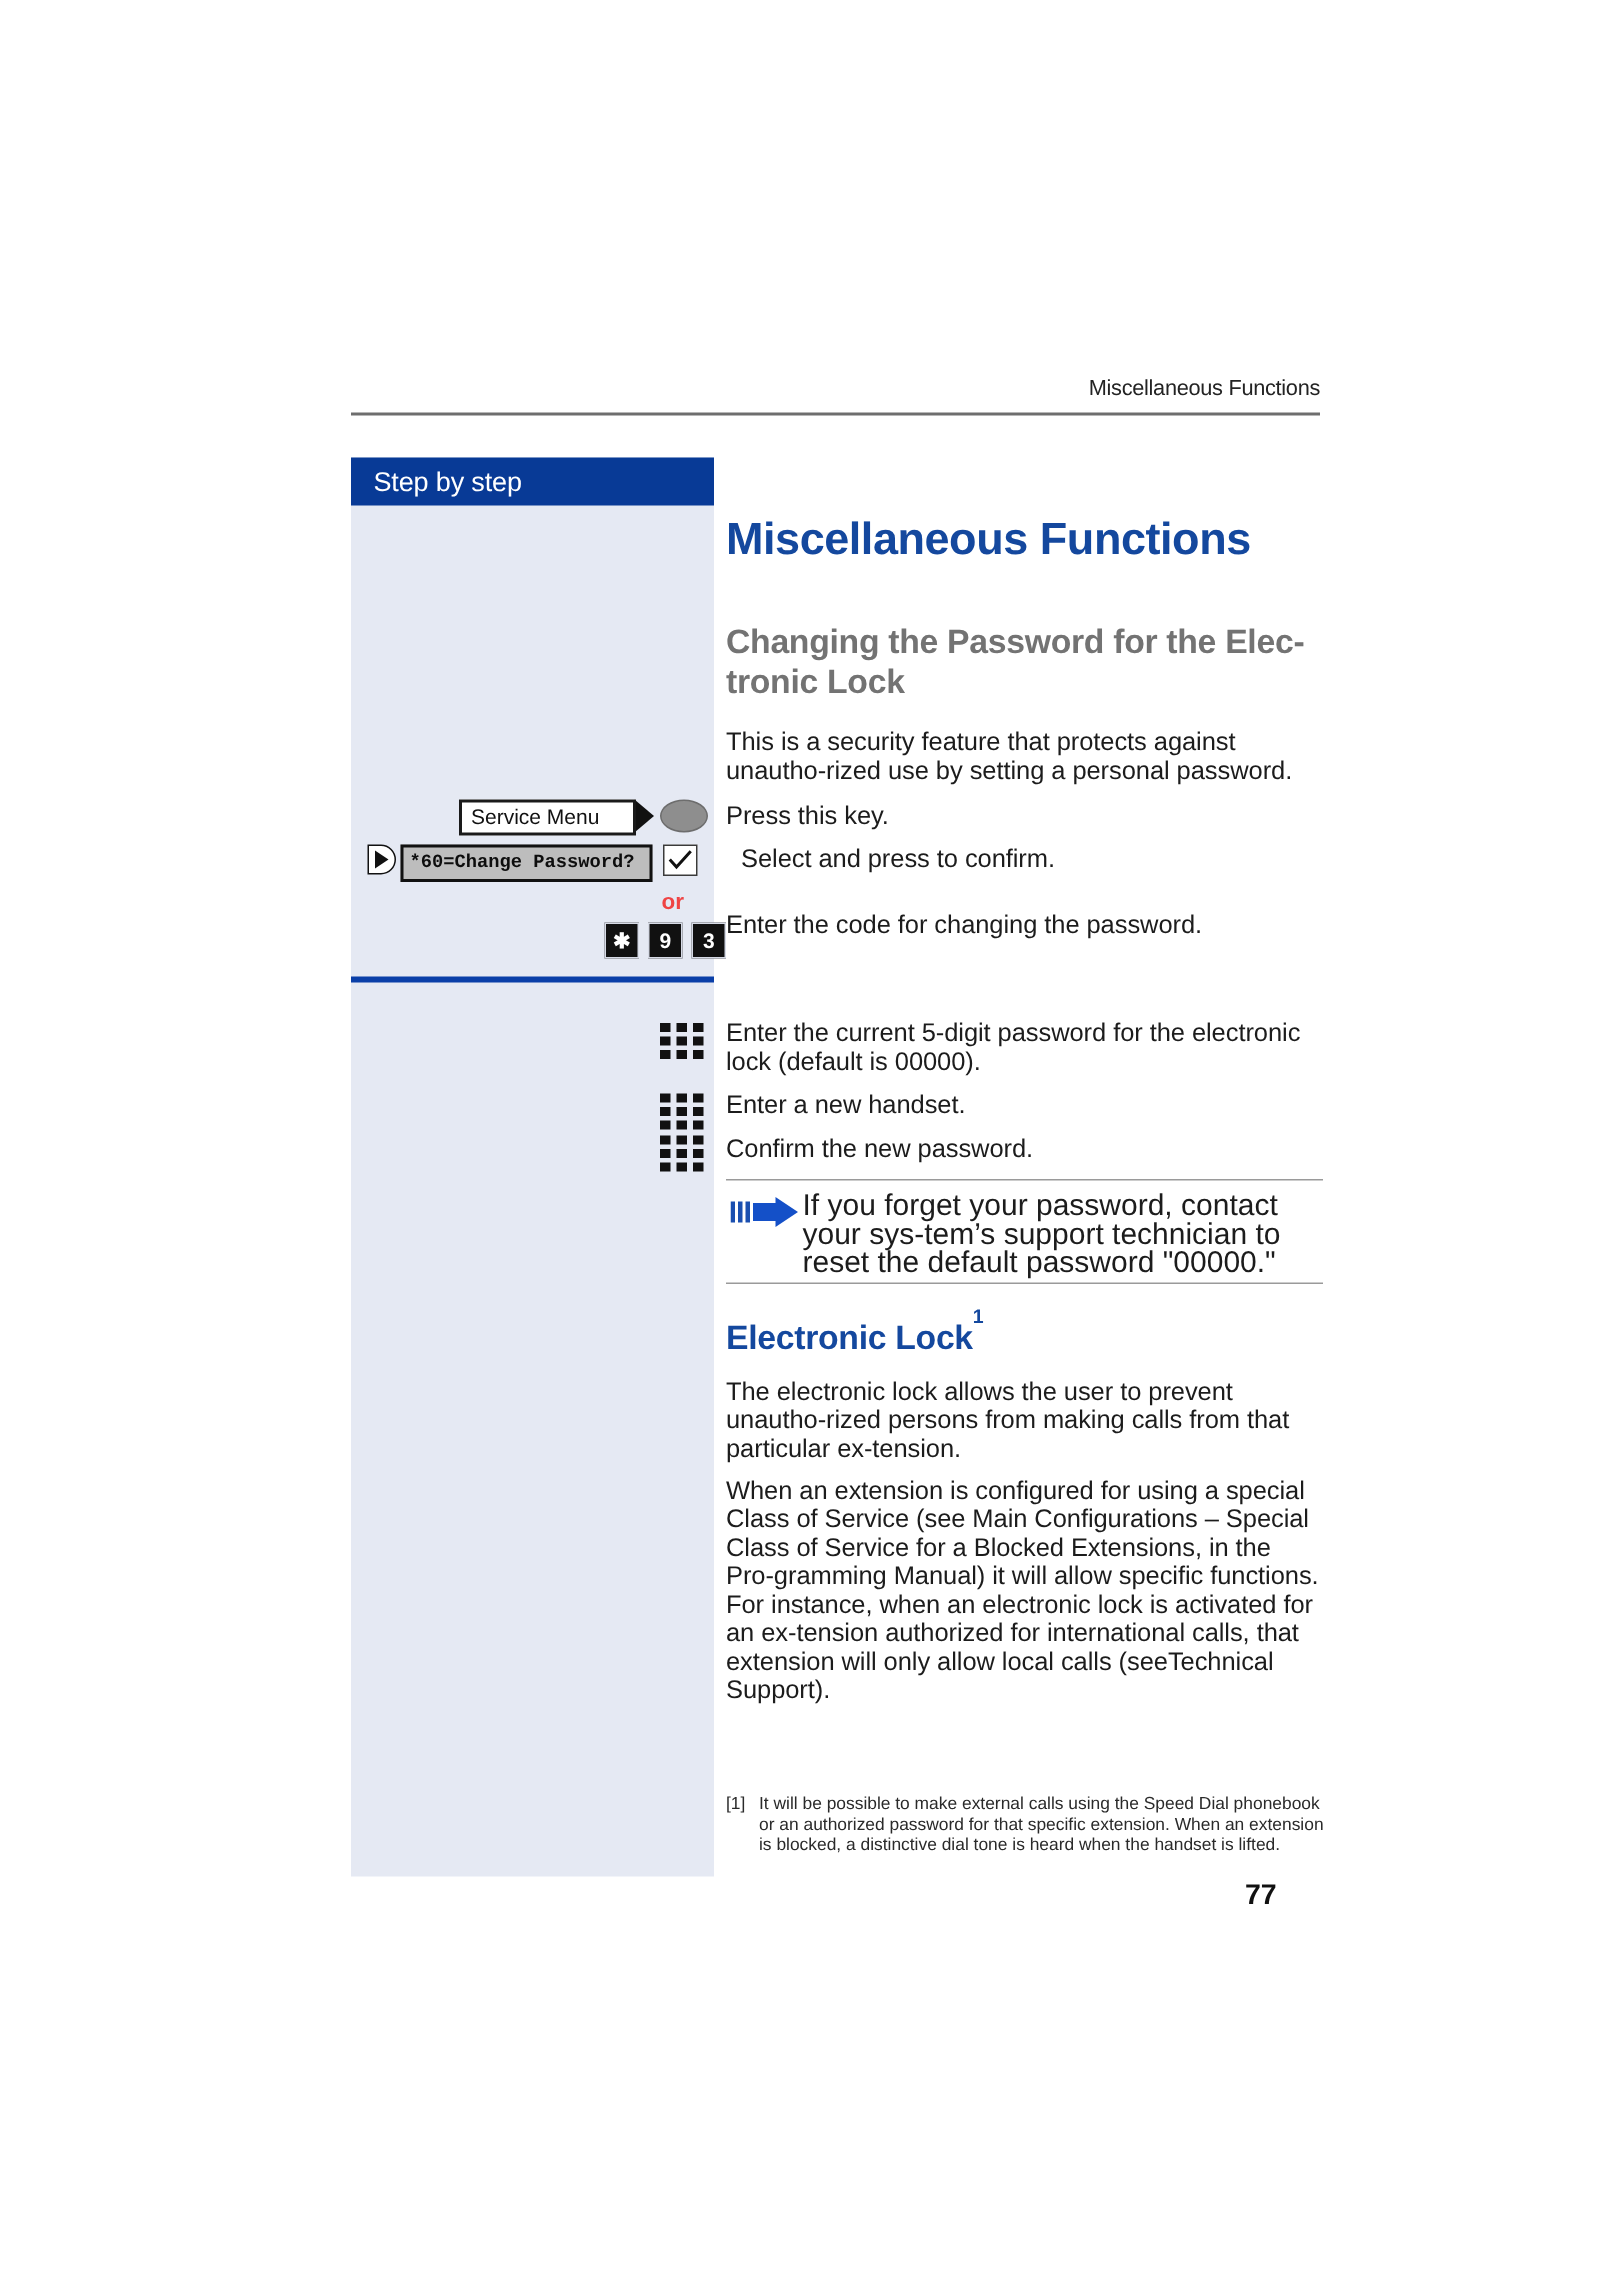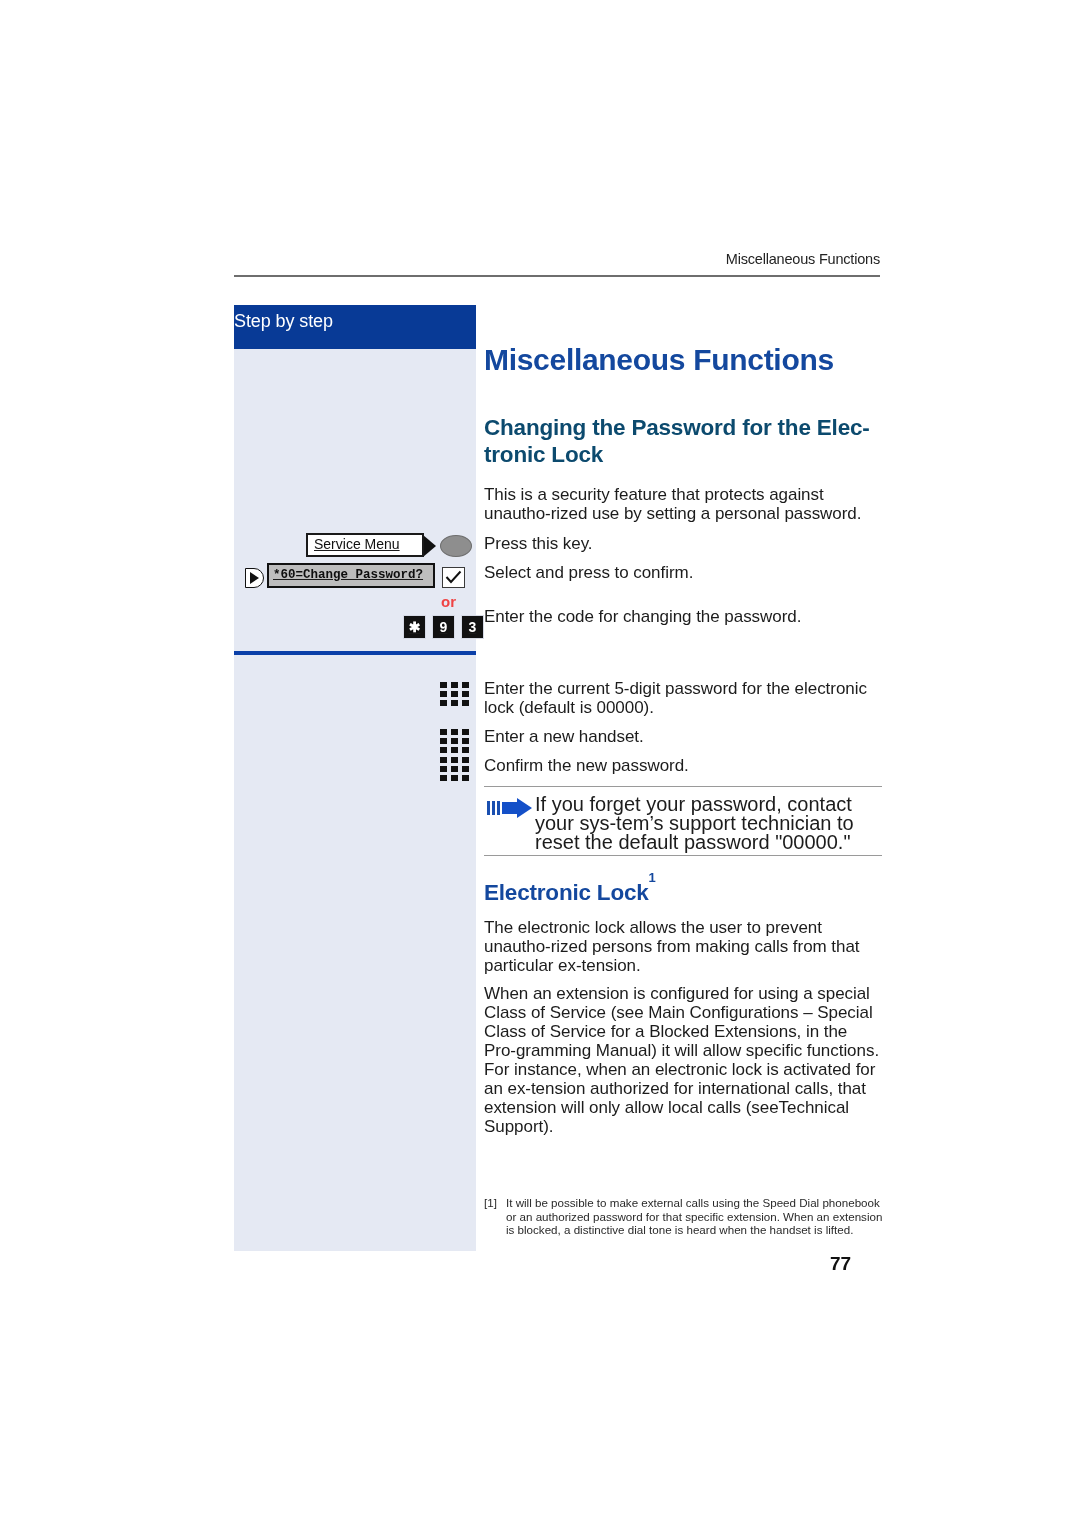--- a/index.html
+++ b/index.html
@@ -50,43 +50,43 @@
     top: 305px;
     width: 242px;
     height: 946px;
     background: #e5e9f3;
   }
   .sidebar-title {
     position: absolute;
     left: 234px;
     top: 305px;
     width: 242px;
-    height: 44px;
+    height: 32px;
     background: #083a96;
     color: #ffffff;
     font-size: 18px;
     line-height: 32px;
+    padding-left: 15px;
     box-sizing: border-box;
     letter-spacing: -0.1px;
   }
   .sidebar-divider {
     position: absolute;
     left: 234px;
     top: 651px;
     width: 242px;
     height: 4px;
     background: #0a3fa8;
   }
 
   
   .ui-row {
     position: absolute;
     display: flex;
-    align-items: flex-end;
-    text-decoration: underline;
+    align-items: flex-start;
   }
 
   
   .softkey-row { left: 306px; top: 533px; }
   .softkey-label {
     border: 2px solid #1a1a1a;
     background: #ffffff;
     font-size: 14px;
     padding: 2px 6px 3px 6px;
     line-height: 15px;
@@ -205,21 +205,21 @@
     color: #14489e;
     letter-spacing: -0.3px;
   }
   .h2 {
     position: absolute;
     left: 484px;
     top: 414px;
     width: 400px;
     font-size: 22.5px;
     font-weight: bold;
-    color: #0c4a6e;
+    color: #737373;
     line-height: 27px;
     letter-spacing: -0.2px;
   }
   .h2b {
     position: absolute;
     left: 484px;
     top: 873px;
     width: 400px;
     font-size: 22.5px;
     font-weight: bold;
@@ -233,21 +233,21 @@
     position: absolute;
     left: 484px;
     width: 398px;
     font-size: 17px;
     line-height: 19px;
     color: #1c1c1c;
     letter-spacing: -0.05px;
   }
   .p-intro   { top: 485px; }
   .p-press   { top: 534px; }
-  .p-select  { top: 563px; }
+  .p-select  { top: 563px; margin-left: 10px; }
   .p-code    { top: 607px; }
   .p-cur     { top: 679px; }
   .p-newpw   { top: 727px; }
   .p-confirm { top: 756px; }
   .p-elec1   { top: 918px; }
   .p-elec2   { top: 984px; }
 
   
   .note-rule-top {
     position: absolute;

